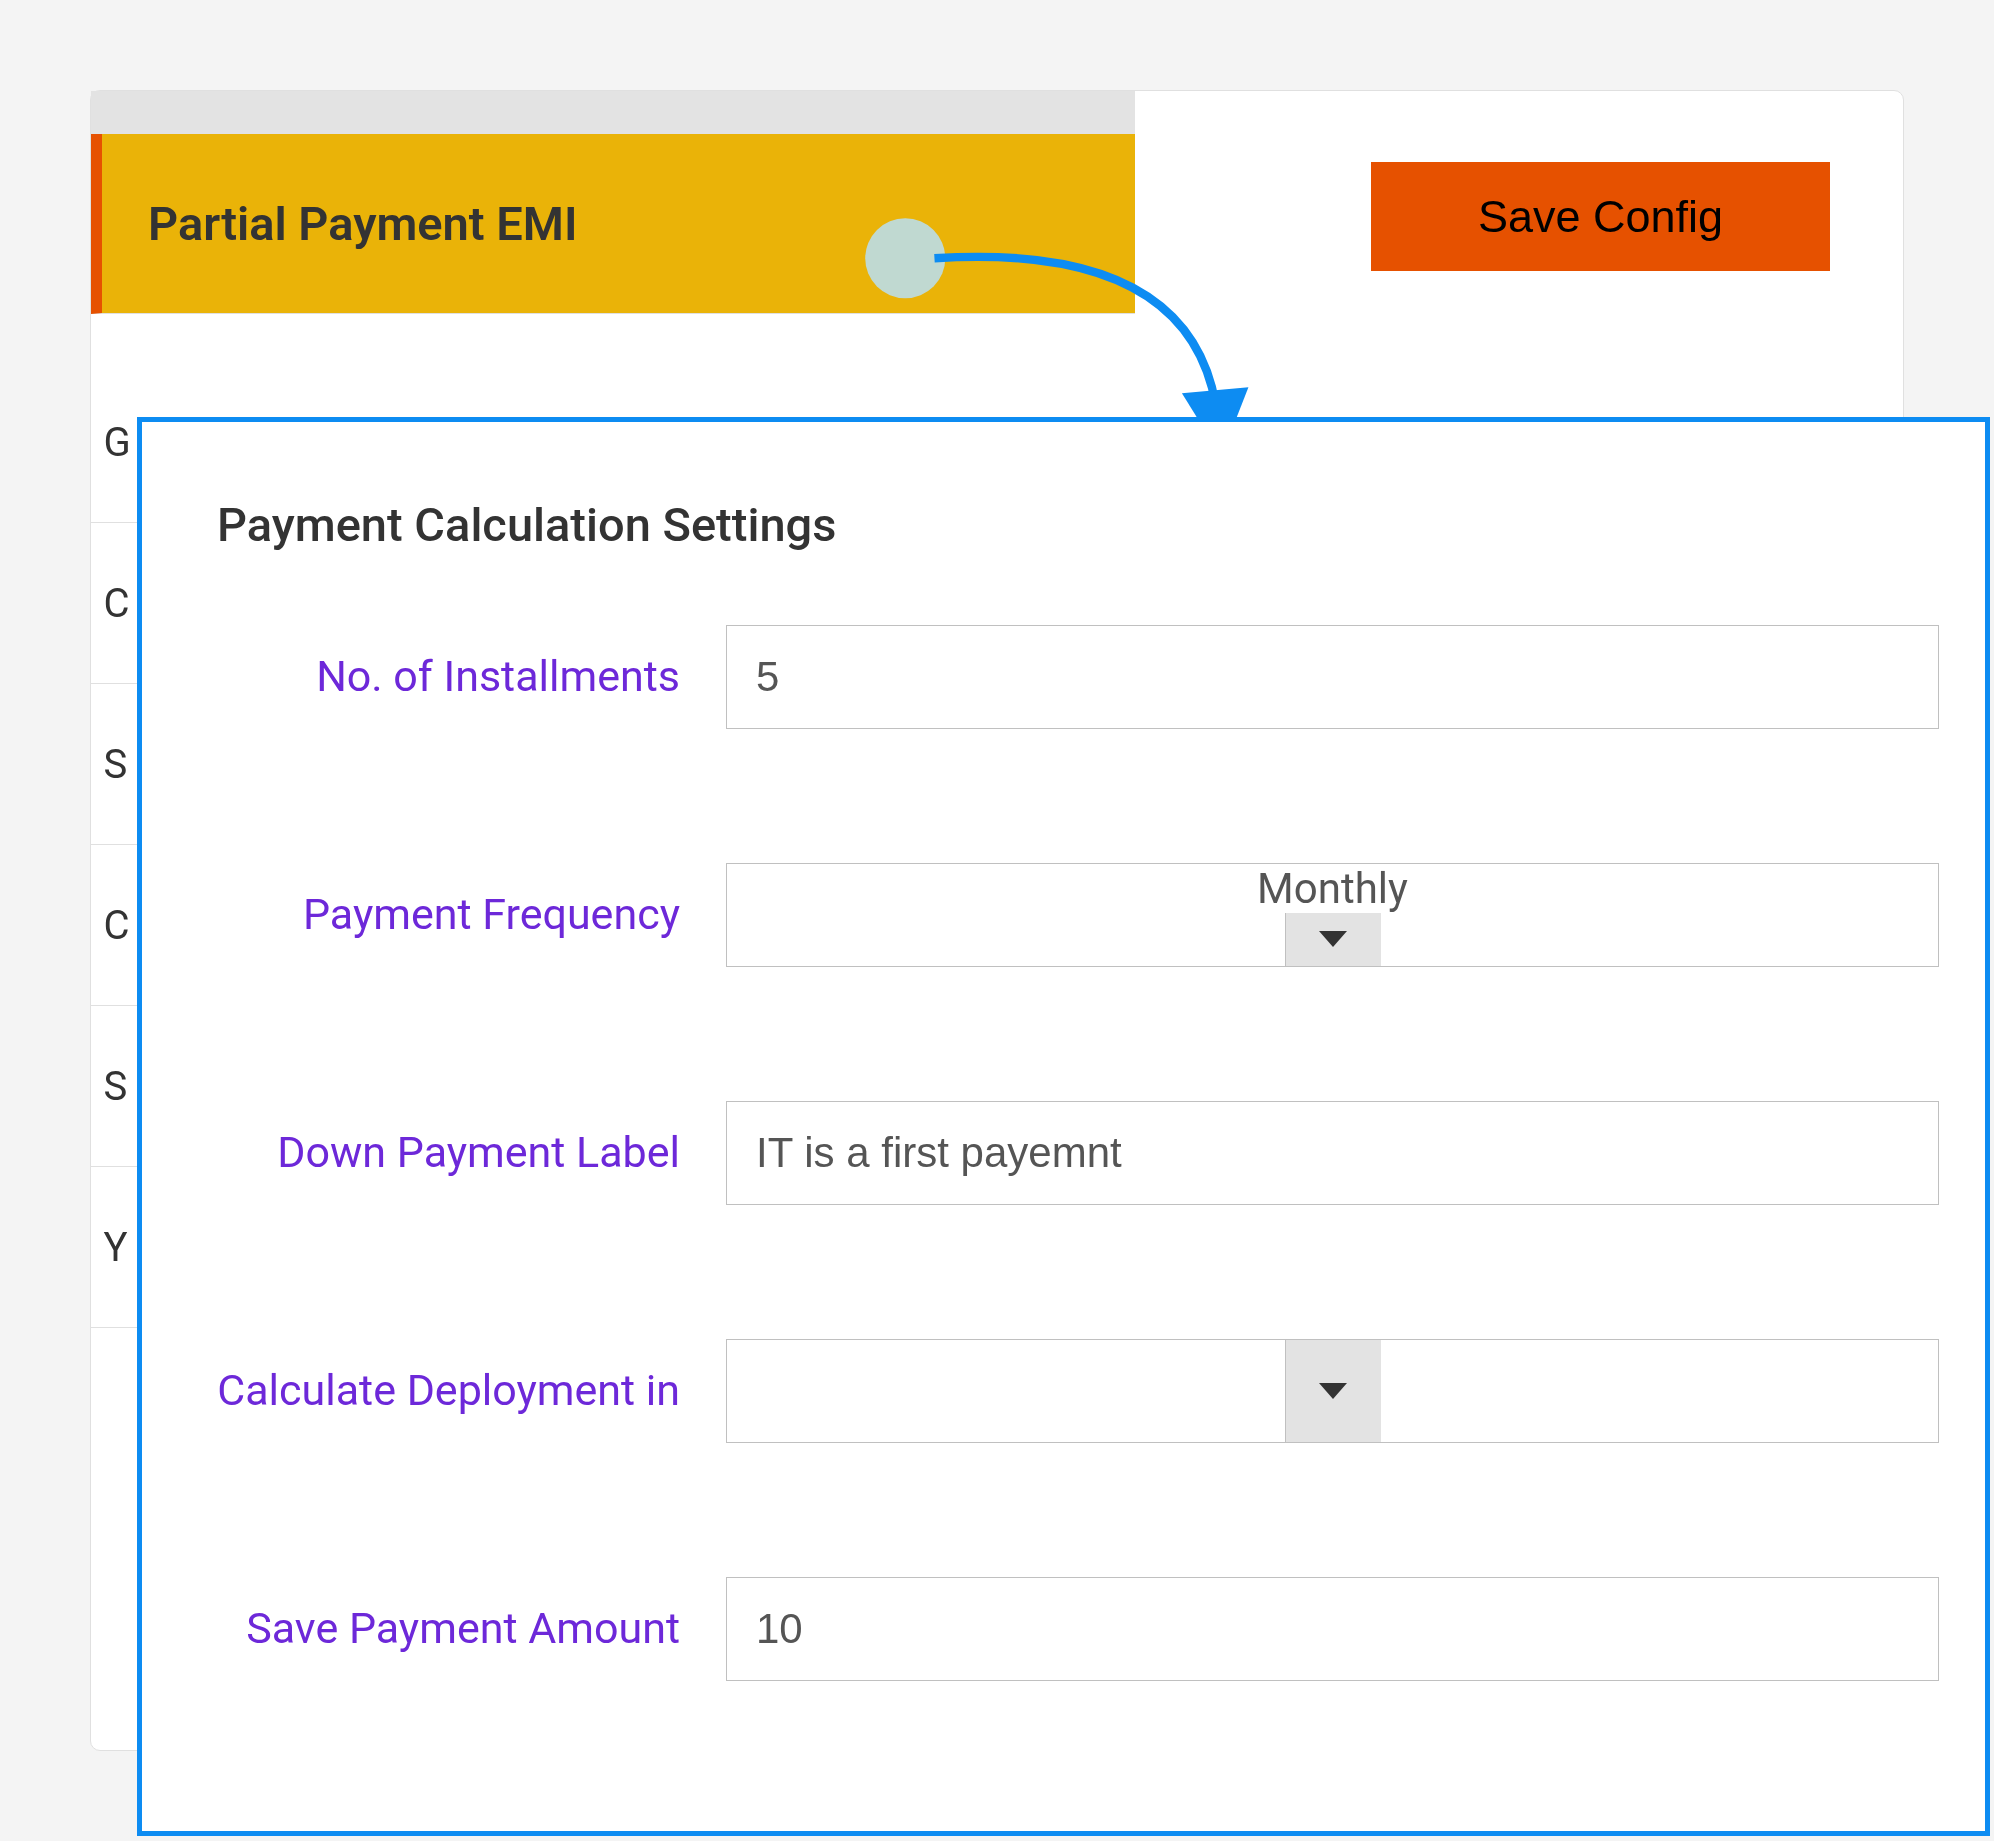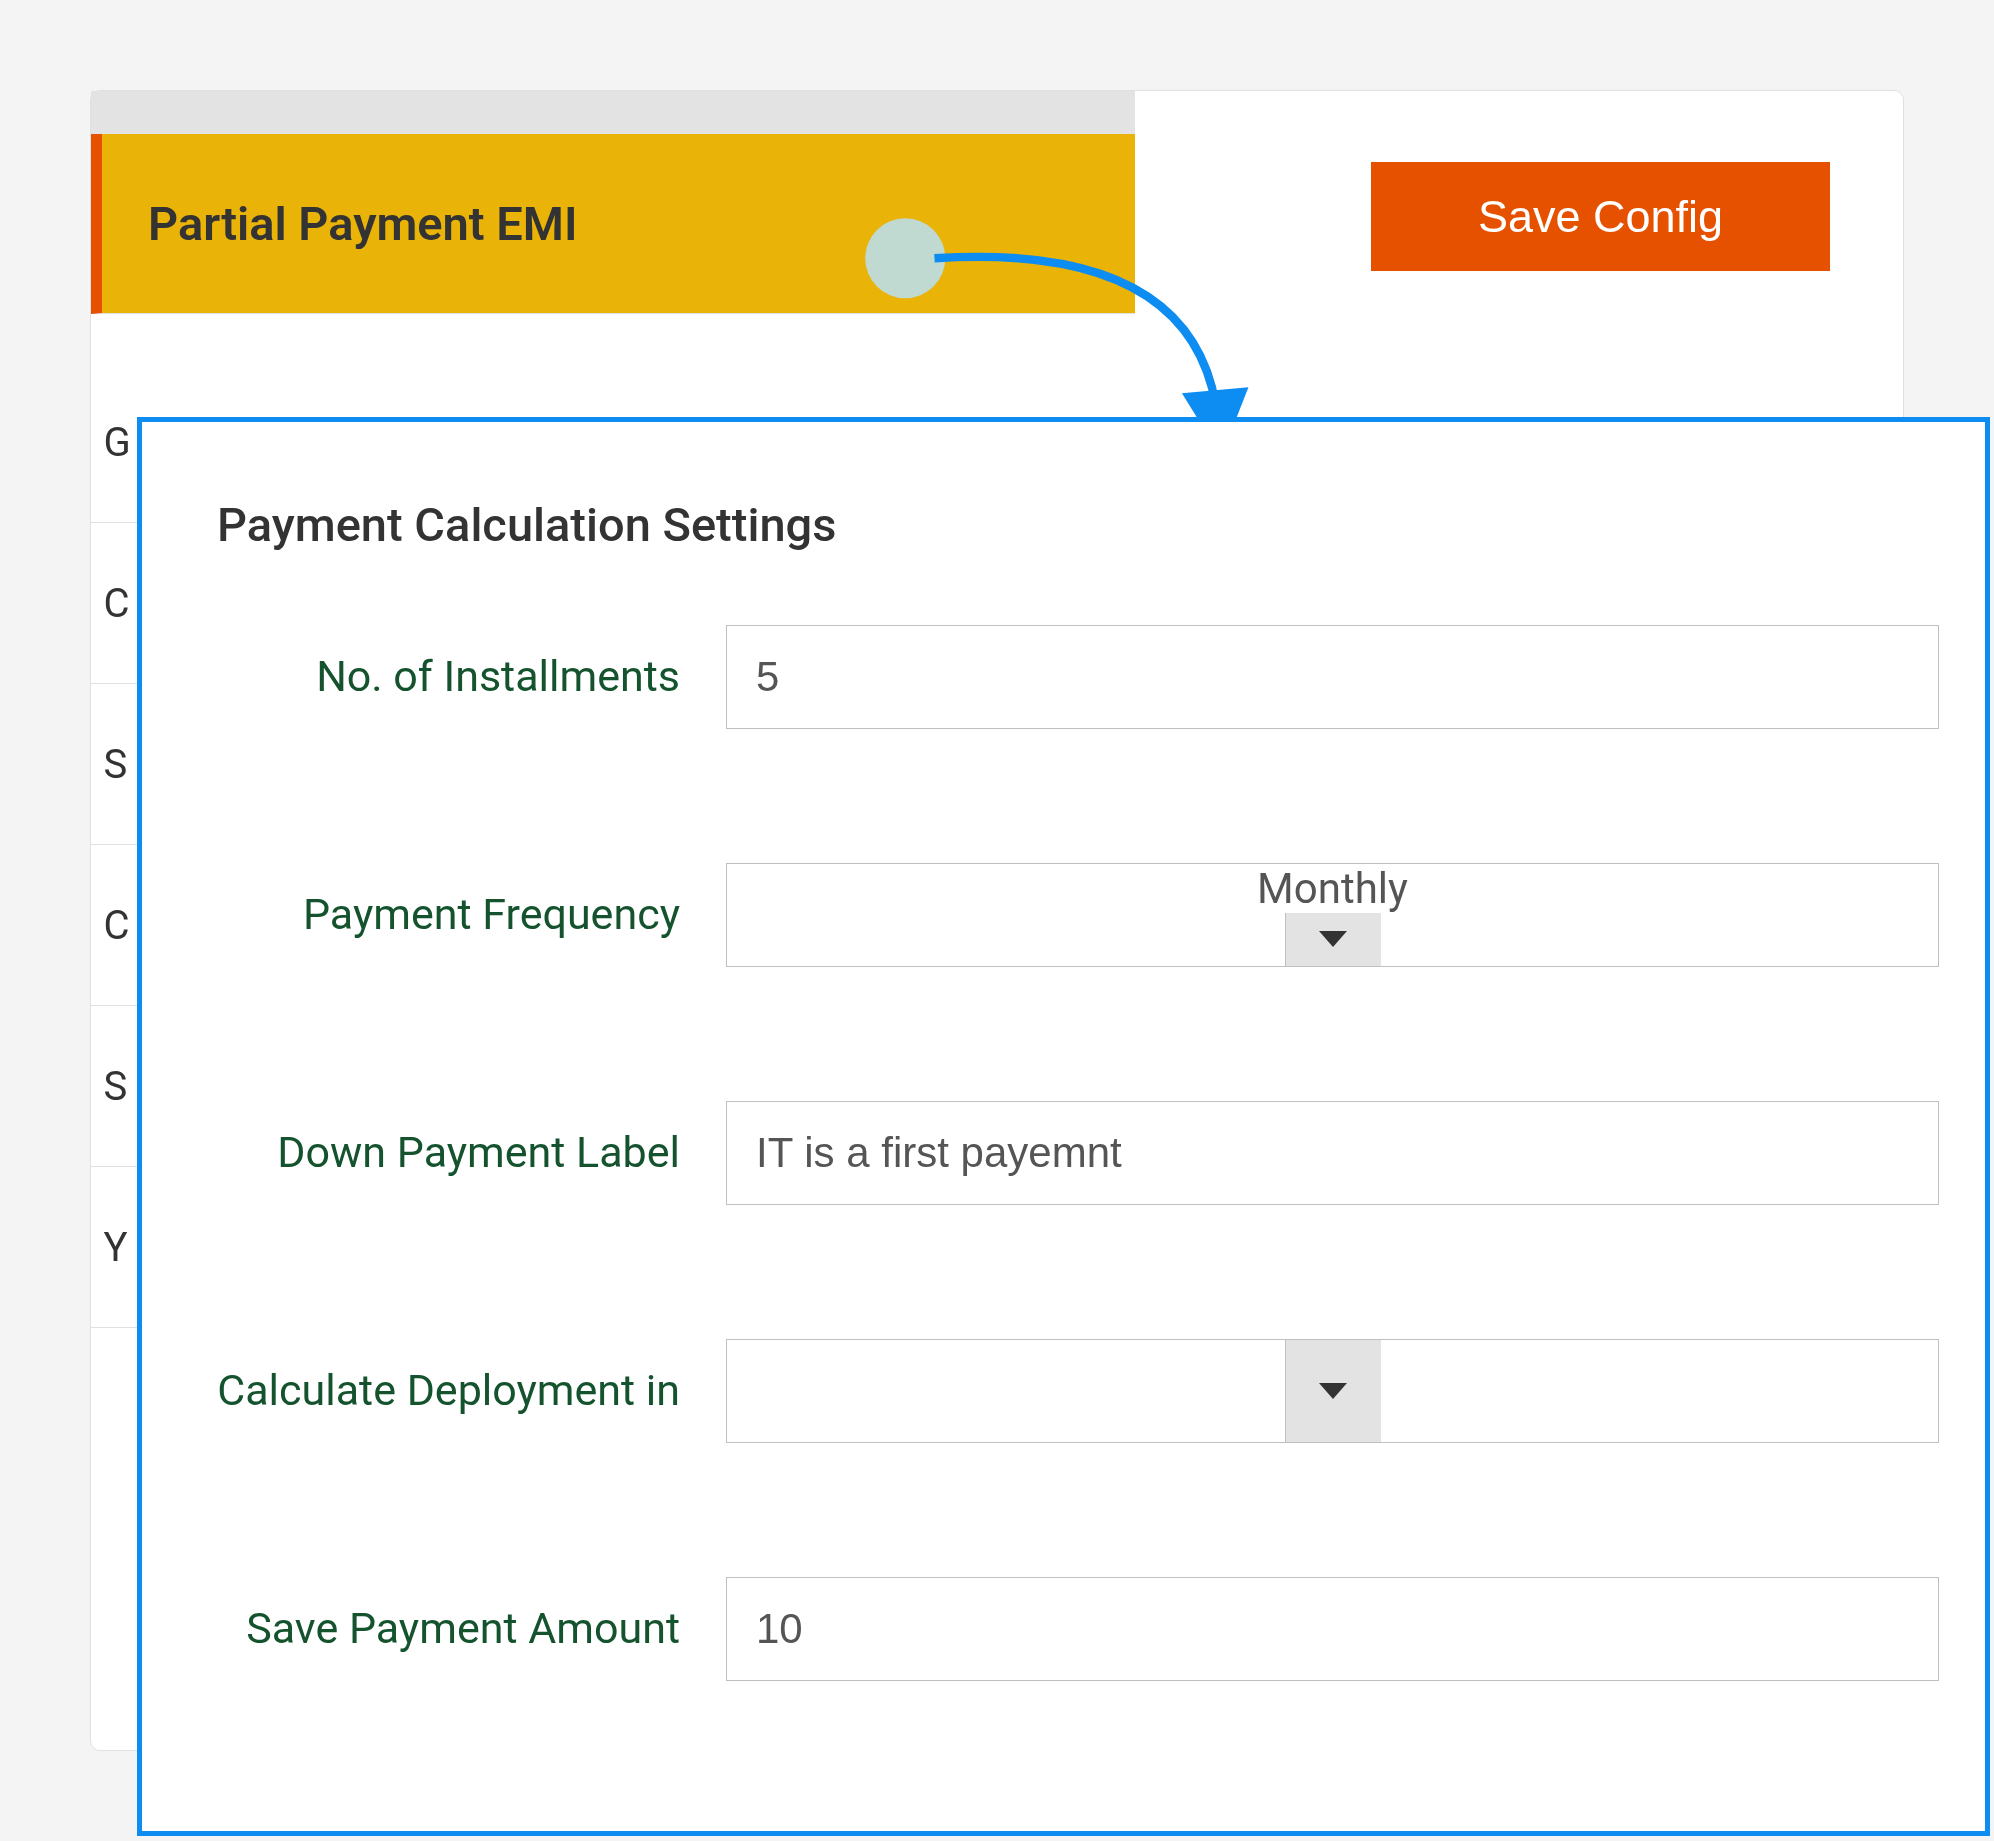--- a/index.html
+++ b/index.html
@@ -52,21 +52,21 @@
       color: #333;
     }
     .save-button {
       position: absolute;
       right: 73px;
       top: 71px;
       width: 459px;
       height: 109px;
       background: #e65100;
       border: none;
-      color: #ffffff;
+      color: #000000;
       font-size: 45px;
       font-weight: 500;
       cursor: pointer;
       display: flex;
       align-items: center;
       justify-content: center;
     }
     .sidebar-items {
       position: absolute;
       left: 0;
@@ -118,21 +118,21 @@
       display: flex;
       align-items: center;
       height: 125px;
       margin-bottom: 113px;
     }
     .form-label {
       width: 584px;
       text-align: right;
       padding-right: 46px;
       font-size: 43px;
-      color: #14532d;
+      color: #6d28d9;
       line-height: 1.35;
     }
     .form-control-wrap {
       flex: 1;
       padding-right: 46px;
     }
     .form-input {
       width: 100%;
       height: 104px;
       border: 1.7px solid #c0c0c0;

